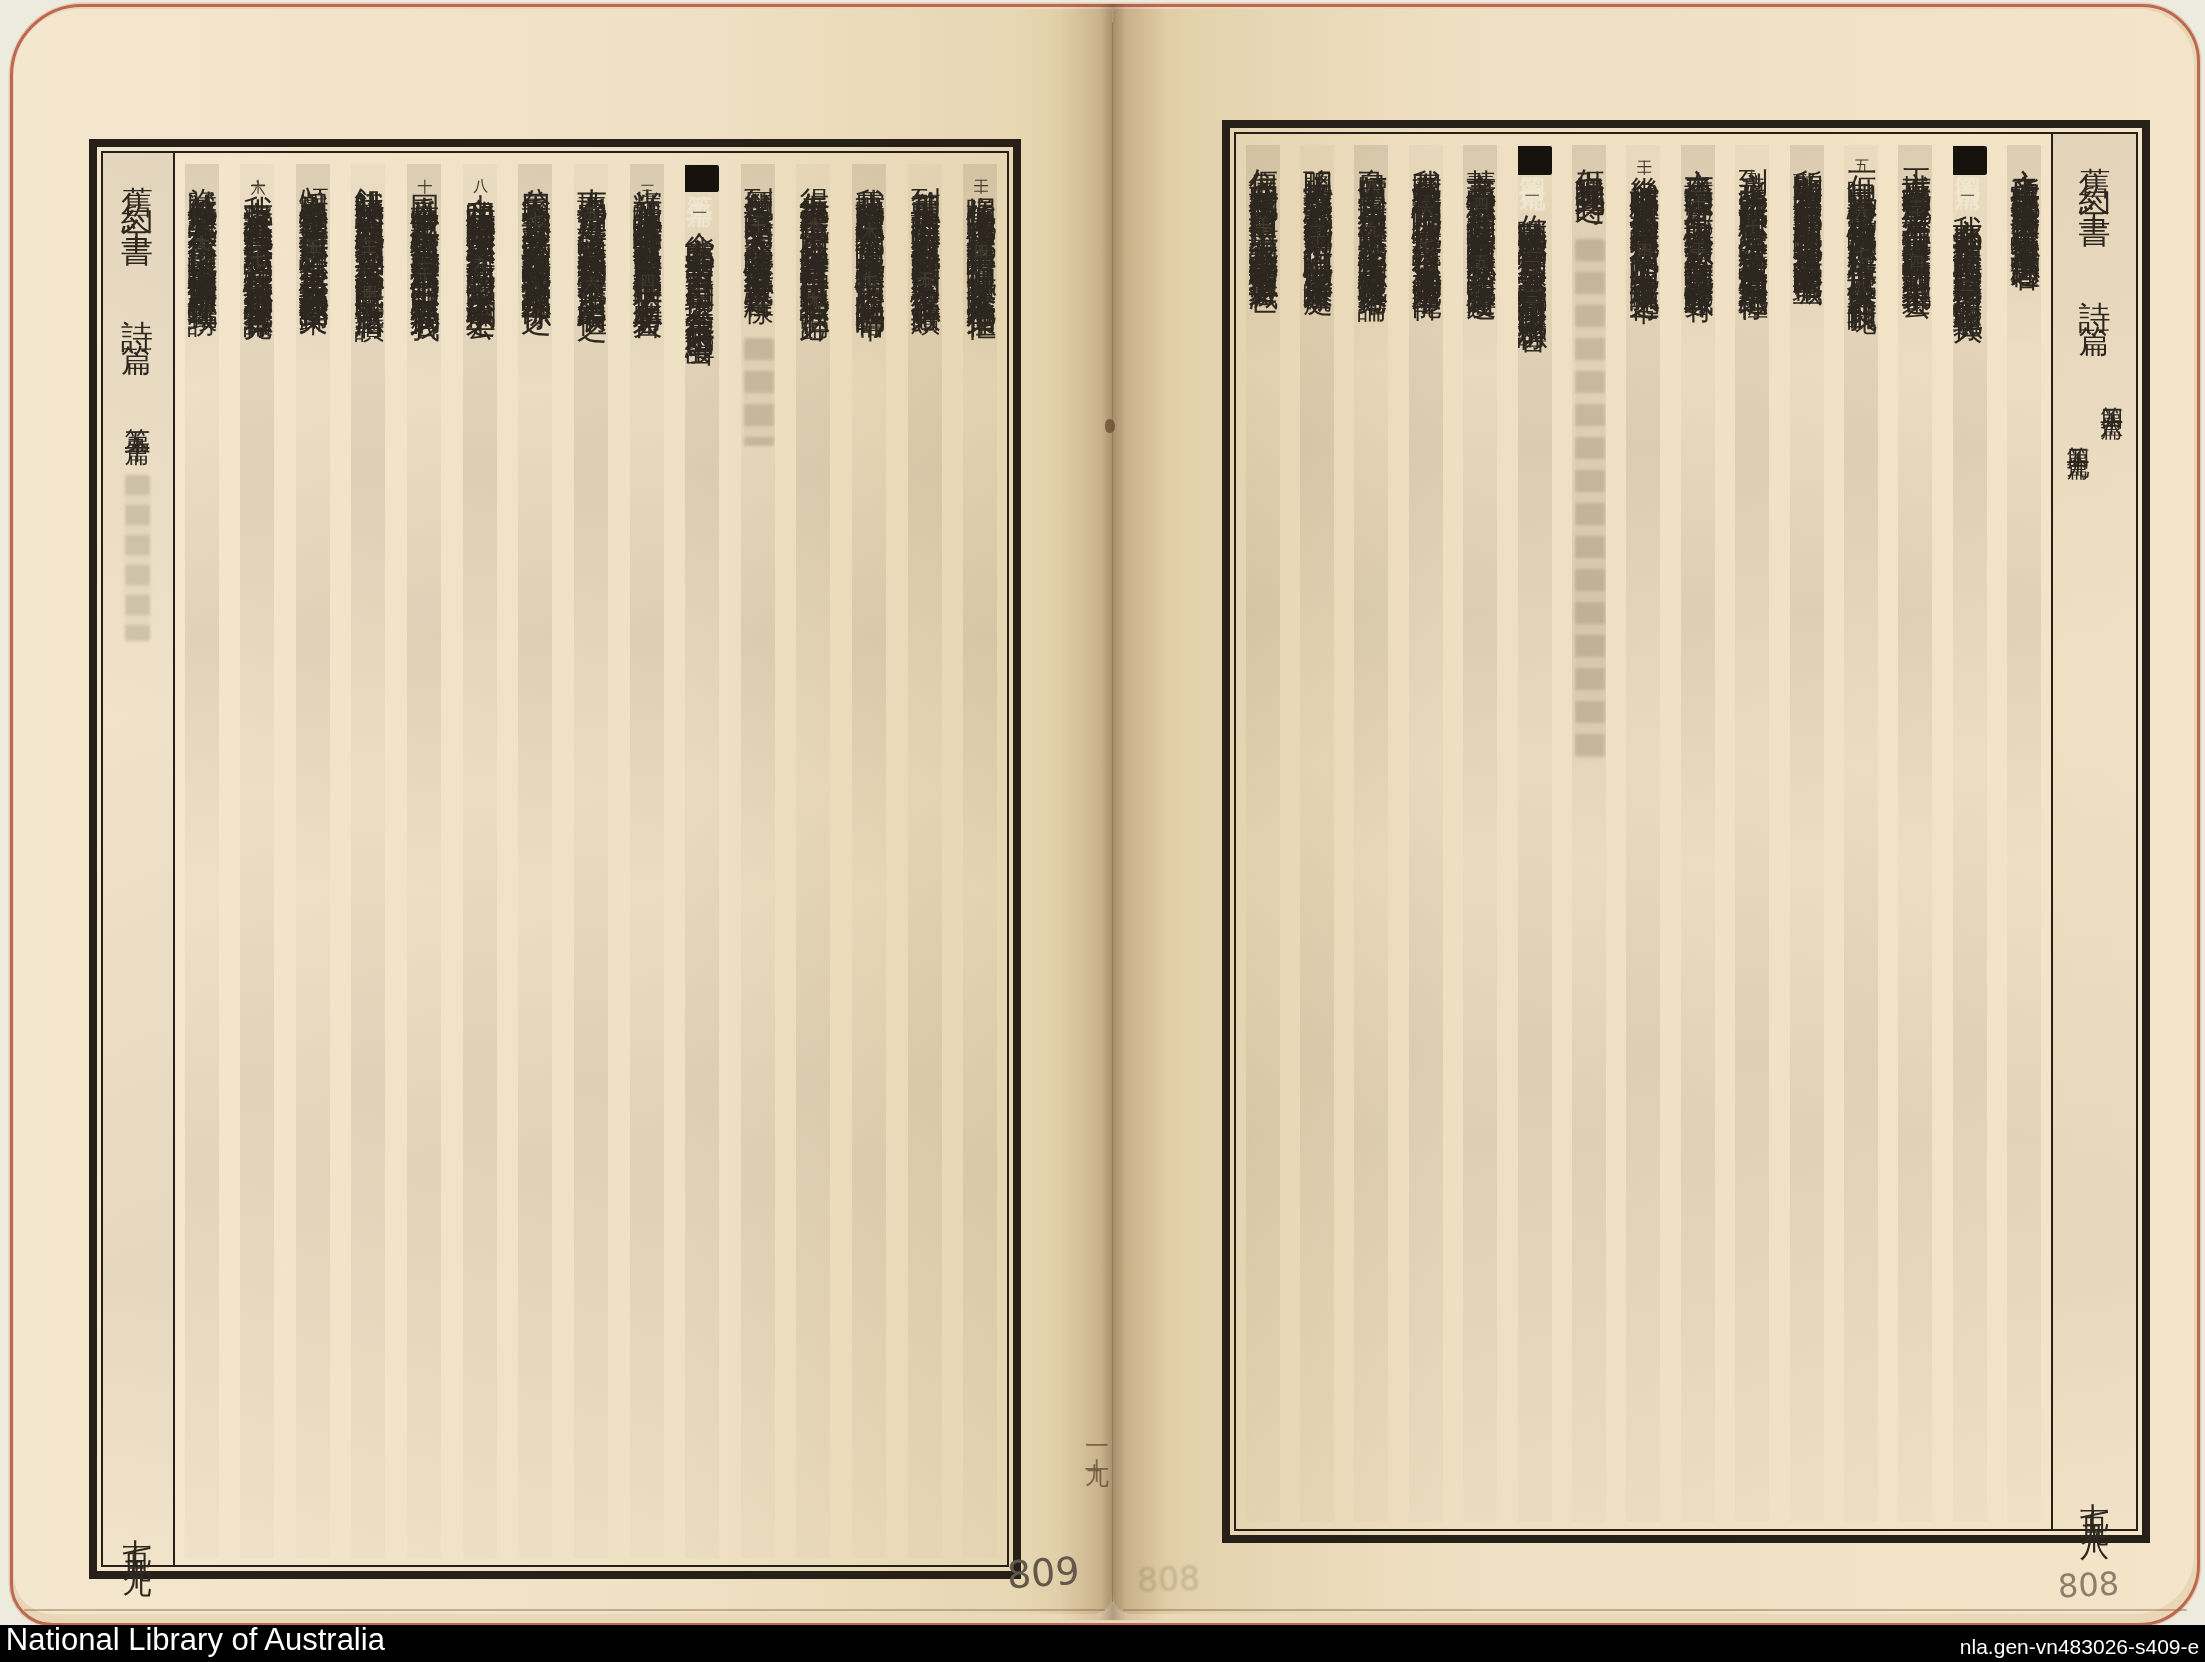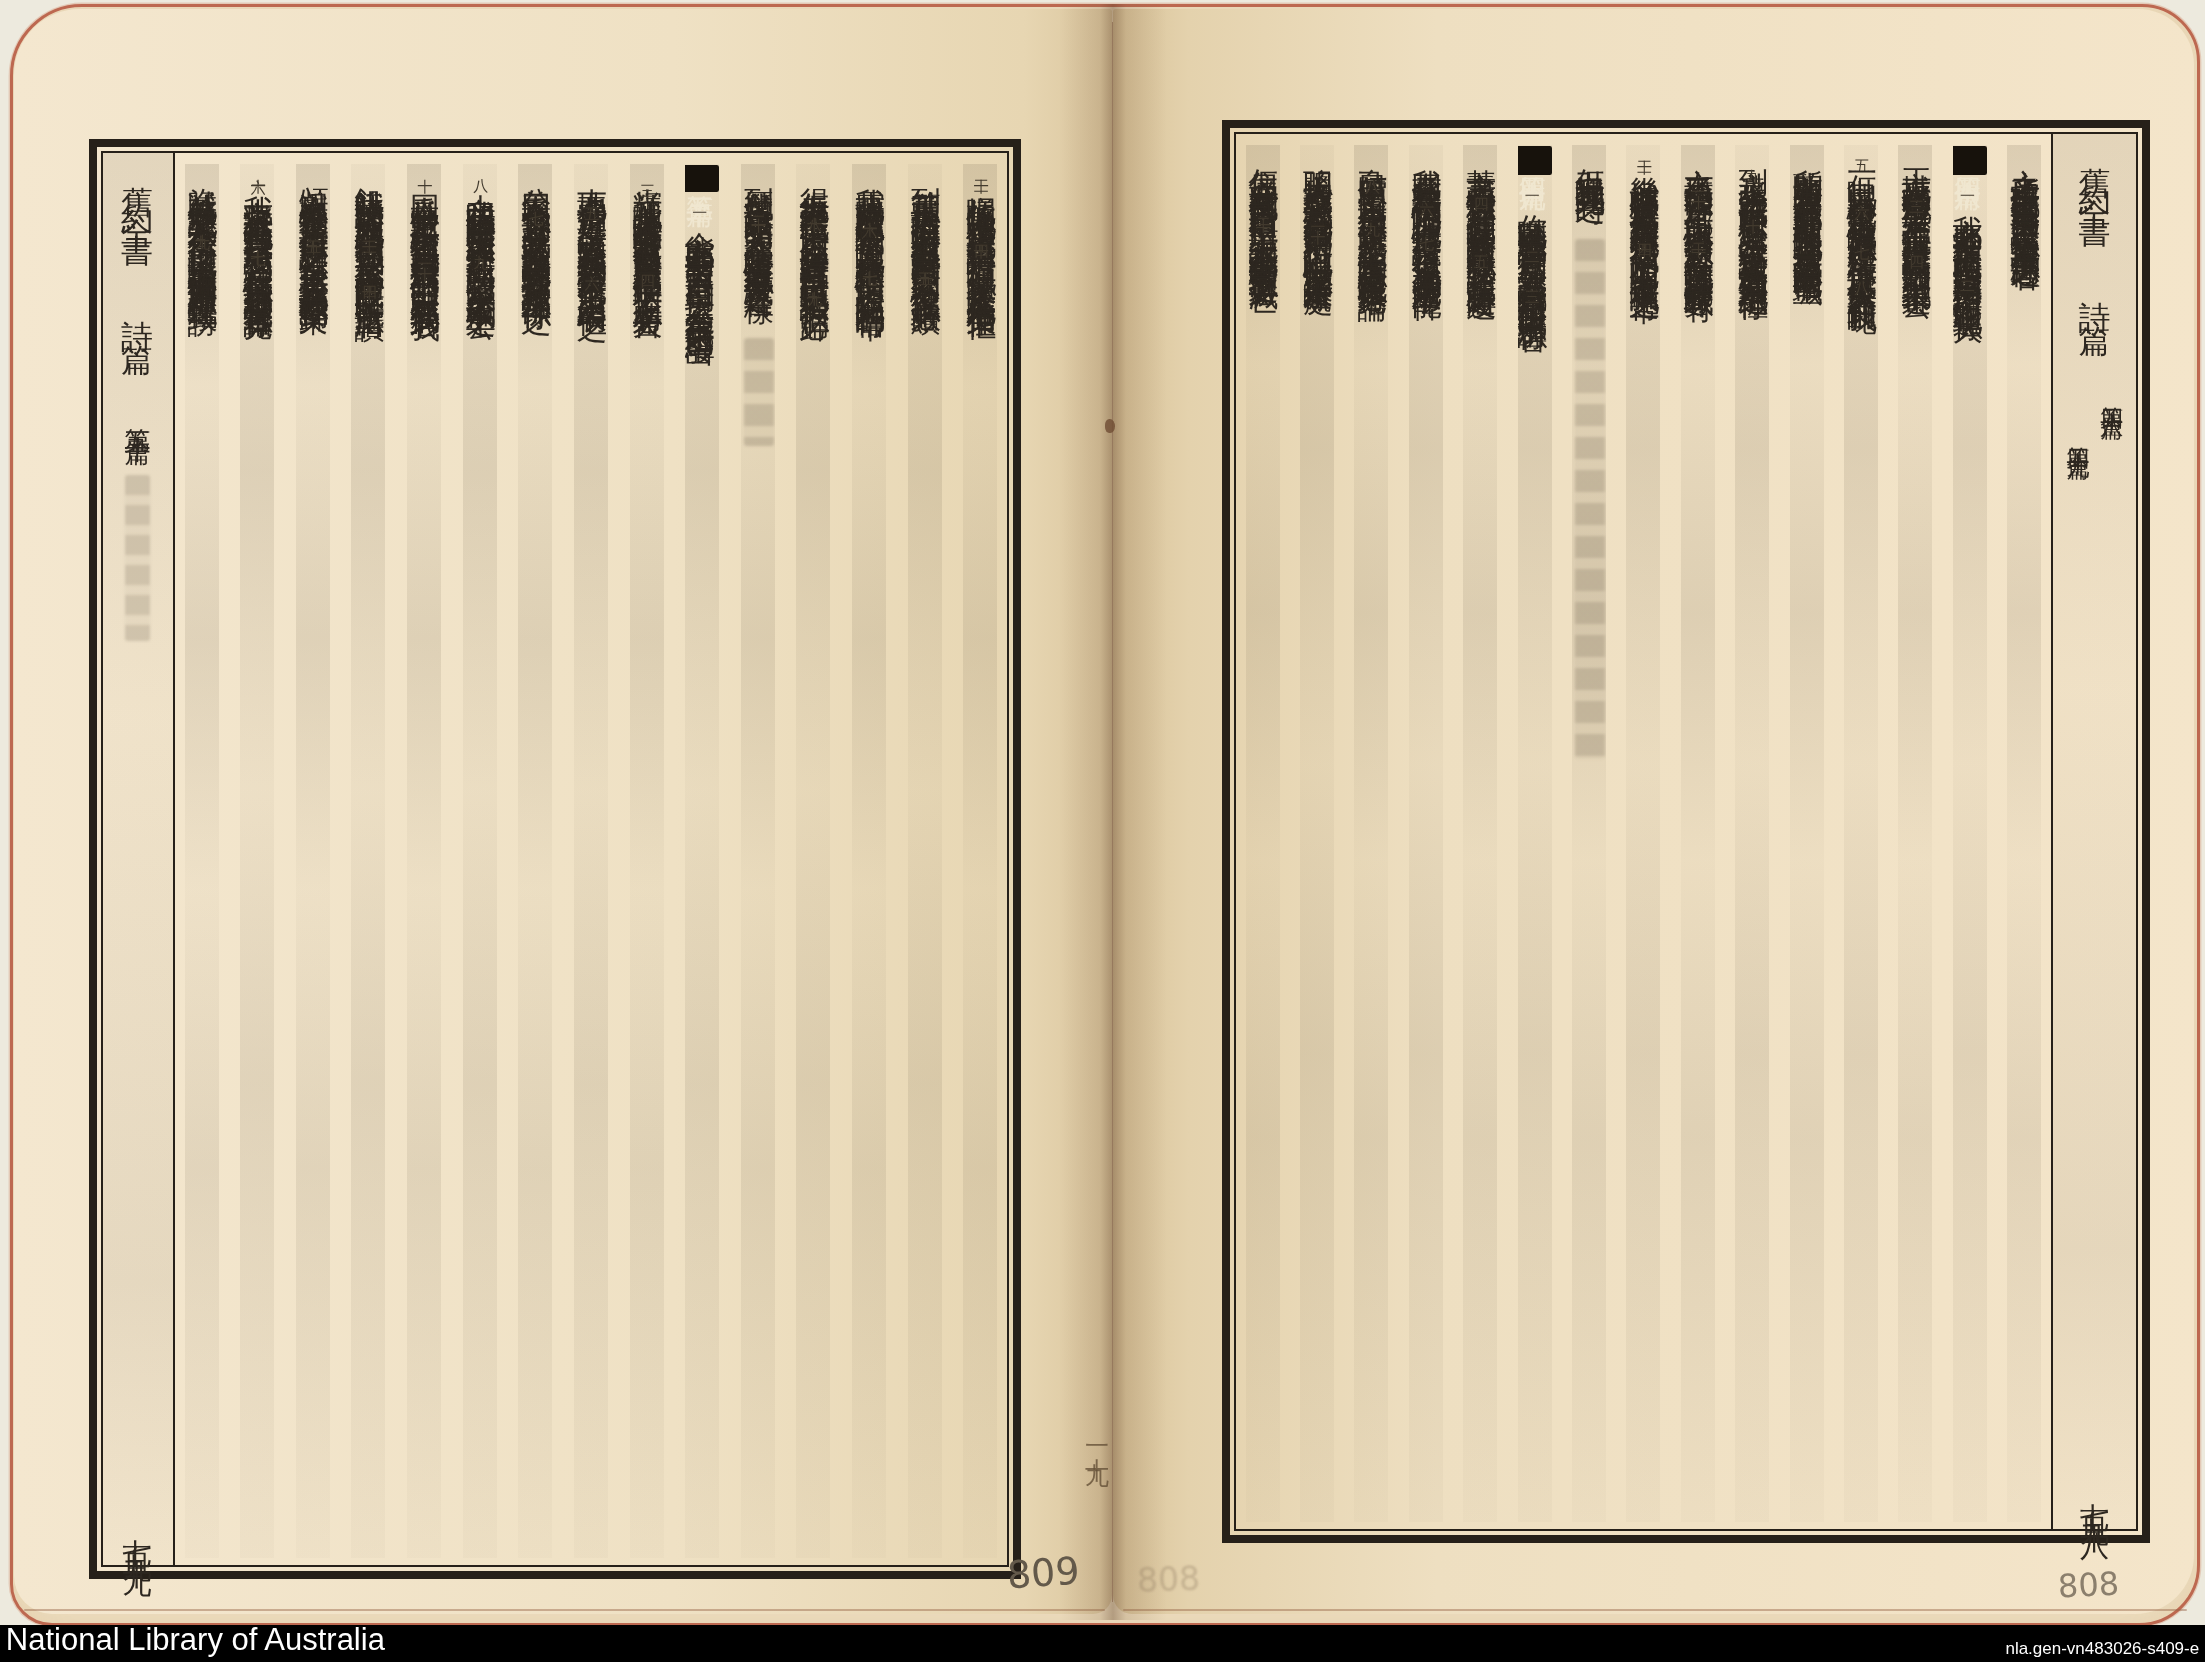--- a/index.html
+++ b/index.html
@@ -118,21 +118,21 @@
     position:absolute;left:1081px;top:1433px;
     font-size:24px;letter-spacing:5.8px;color:rgba(100,80,55,.8);
   }
 
   
   .bar{
     position:absolute;left:0;right:0;bottom:0;height:38px;background:#000;
     color:#fff;font-family:"Liberation Sans", sans-serif;
   }
   .bar-left{position:absolute;left:5.8px;bottom:5px;font-size:31px;}
-  .bar-right{position:absolute;right:5.8px;bottom:3.6px;font-size:17px;}
+  .bar-right{position:absolute;right:5.8px;bottom:3.6px;font-size:21px;}
 </style>
 </head>
 <body>
 
 <div class="stage">
 
   <div class="book">
     <span class="edge-line edge-left1"></span>
     <span class="edge-line edge-left2"></span>
     <span class="edge-line edge-right1"></span>

